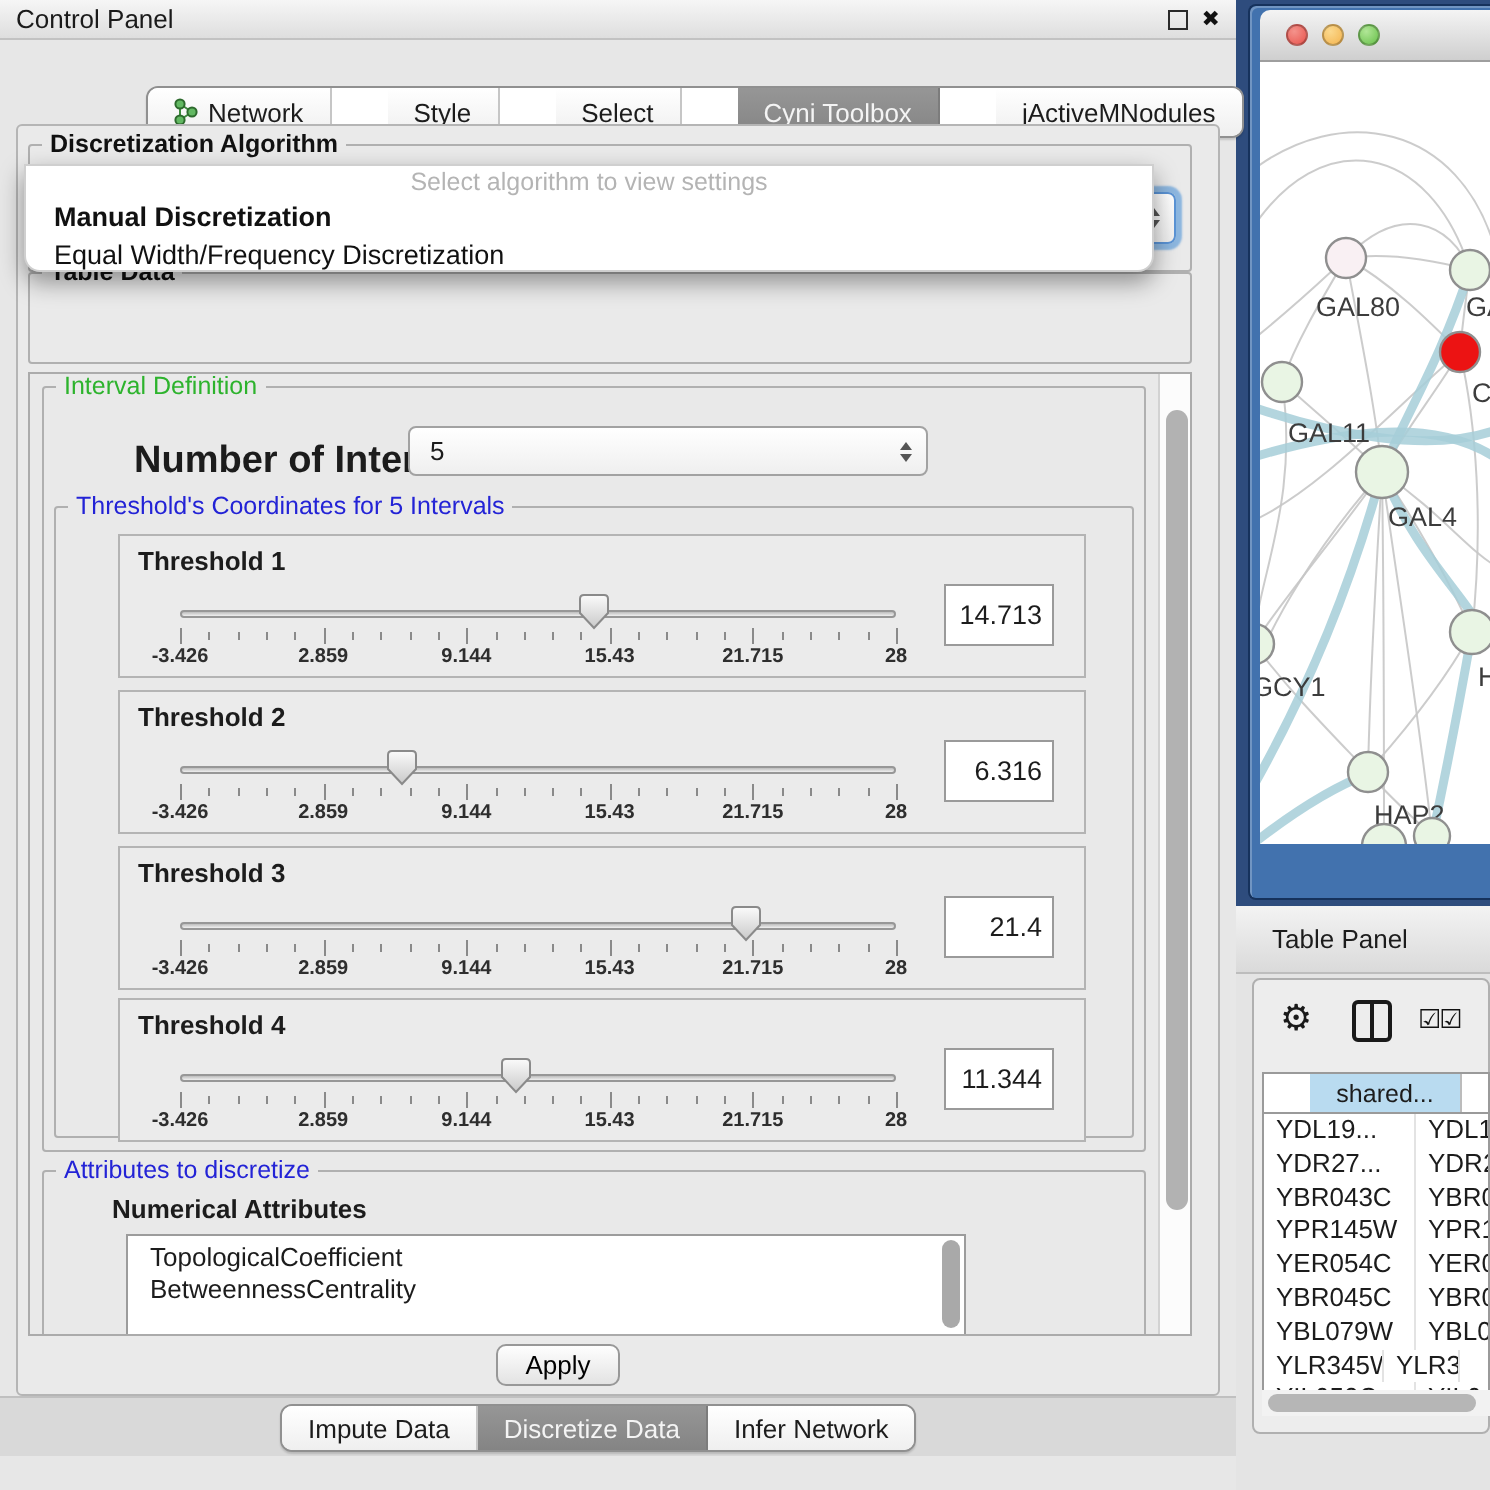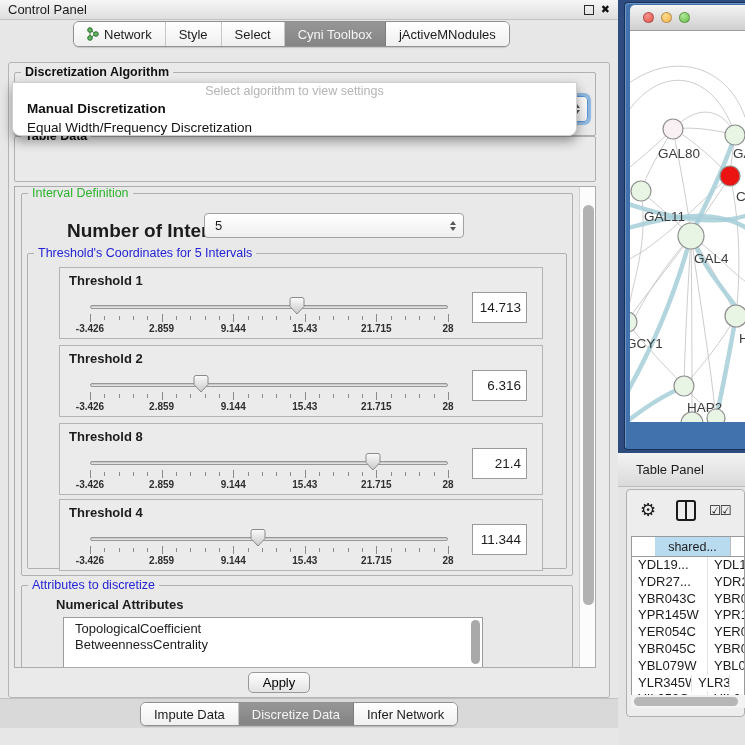--- a/index.html
+++ b/index.html
@@ -12,21 +12,21 @@
   .cp-bg { left:0; top:0; width:618px; height:745px; background:#e7e7e7; }
   .cp-titlebar { left:0; top:0; width:618px; height:20px; background:linear-gradient(#f6f6f6,#dedede); border-bottom:1px solid #c2c2c2; font-size:13px; line-height:20px; padding-left:8px; color:#1a1a1a; }
   .win-btns { position:absolute; right:8px; top:0; height:20px; display:flex; align-items:center; gap:7px; }
   .float-btn { width:10px; height:10px; border:1.5px solid #2a2a2a; display:inline-block; cursor:pointer; }
   .close-btn { font-family:"DejaVu Sans",sans-serif; font-size:11px; font-weight:bold; color:#111; cursor:pointer; line-height:10px; }
 
   .tabbar { display:flex; height:26px; border:1px solid #909090; border-radius:6px; overflow:hidden; background:#fff; box-shadow:0 1px 1px rgba(0,0,0,.15); }
   .tabbar .tab { display:flex; align-items:center; gap:5px; padding:0 13px; font-size:13px; background:linear-gradient(#ffffff,#efefef); border-right:1px solid #c6c6c6; cursor:pointer; white-space:nowrap; }
   .tabbar .tab:last-child { border-right:none; }
   .tabbar .tab.sel { background:linear-gradient(#969696,#848484); color:#f4f4f4; border-right:1px solid #7c7c7c; }
-  .top-tabs { left:73px; top:21px; }
+  .top-tabs { left:73px; top:43px;gap:28px; }
   .bottom-strip { left:0; top:698px; width:618px; height:30px; background:#d9d9d9; border-top:1px solid #c0c0c0; }
   .bottom-tabs { left:140px; top:702px; height:24px; }
   .bottom-tabs .tab { font-size:13px; }
 
   .content-panel { left:8px; top:62px; width:602px; height:636px; background:#eaeaea; border:1px solid #b5b5b5; border-radius:3px; }
 
   .group { position:absolute; border:1px solid #b0b0b0; border-radius:2px; }
   .gtitle { position:absolute; top:-8px; left:6px; background:#eaeaea; padding:0 4px; font-size:12.5px; white-space:nowrap; }
   .gtitle.bold { font-weight:bold; color:#111; }
   .gtitle.green { color:#2db32d; }
@@ -374,21 +374,21 @@
                 <linearGradient id="hg1" x1="0" y1="0" x2="0" y2="1">
                   <stop offset="0" stop-color="#fbfbfb"></stop>
                   <stop offset="1" stop-color="#c9c9c9"></stop>
                 </linearGradient>
               </defs>
               <path d="M3.5 1.5 h10 q2 0 2 2 v7 l-7 7.5 l-7 -7.5 v-7 q0 -2 2 -2 z" fill="url(#hg1)" stroke="#8a8a8a"></path>
             </svg></div>
           <div class="vbox">6.316</div>
         </div>
         <div class="thr-box" style="top: 236px;">
-          <span class="thr-label">Threshold 8</span>
+          <span class="thr-label">Threshold 3</span>
           <div class="track"></div>
           <div class="ticks">
             <i style="left: 0%; top: 0px; height: 8px;"></i>
             <i style="left: 4%; top: 2px; height: 4px;"></i>
             <i style="left: 8%; top: 2px; height: 4px;"></i>
             <i style="left: 12%; top: 2px; height: 4px;"></i>
             <i style="left: 16%; top: 2px; height: 4px;"></i>
             <i style="left: 20%; top: 0px; height: 8px;"></i>
             <i style="left: 24%; top: 2px; height: 4px;"></i>
             <i style="left: 28%; top: 2px; height: 4px;"></i>

